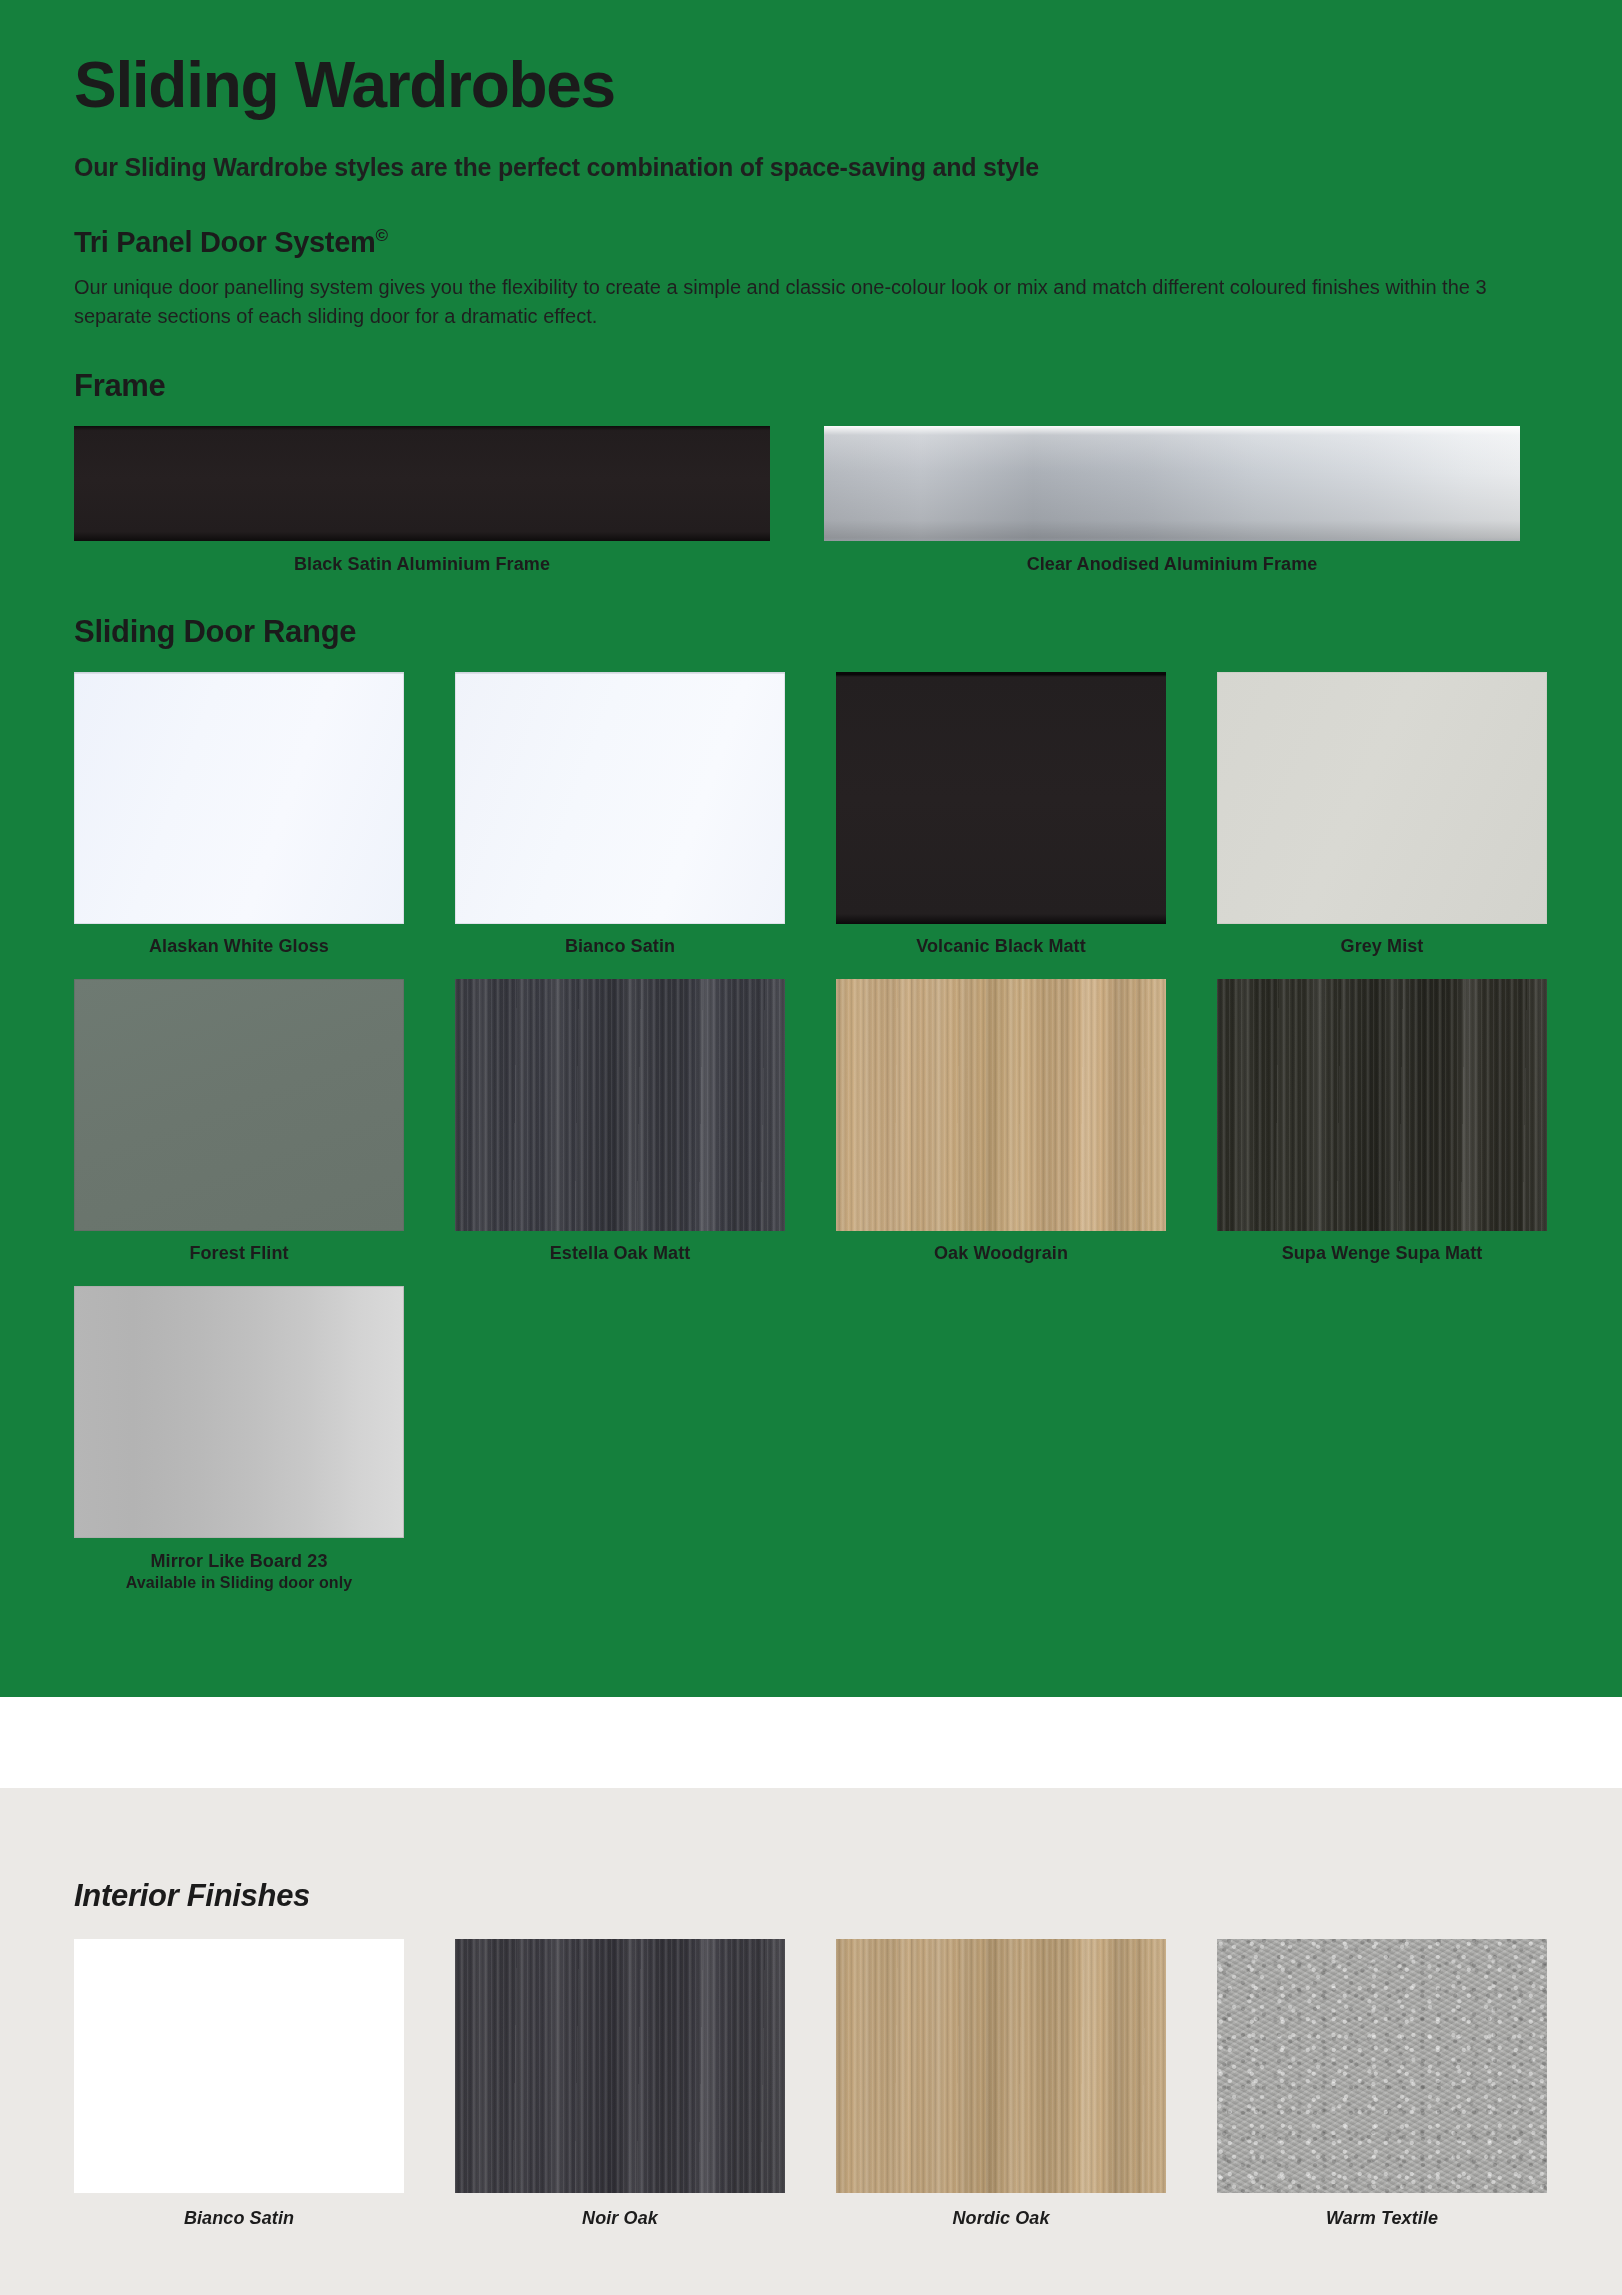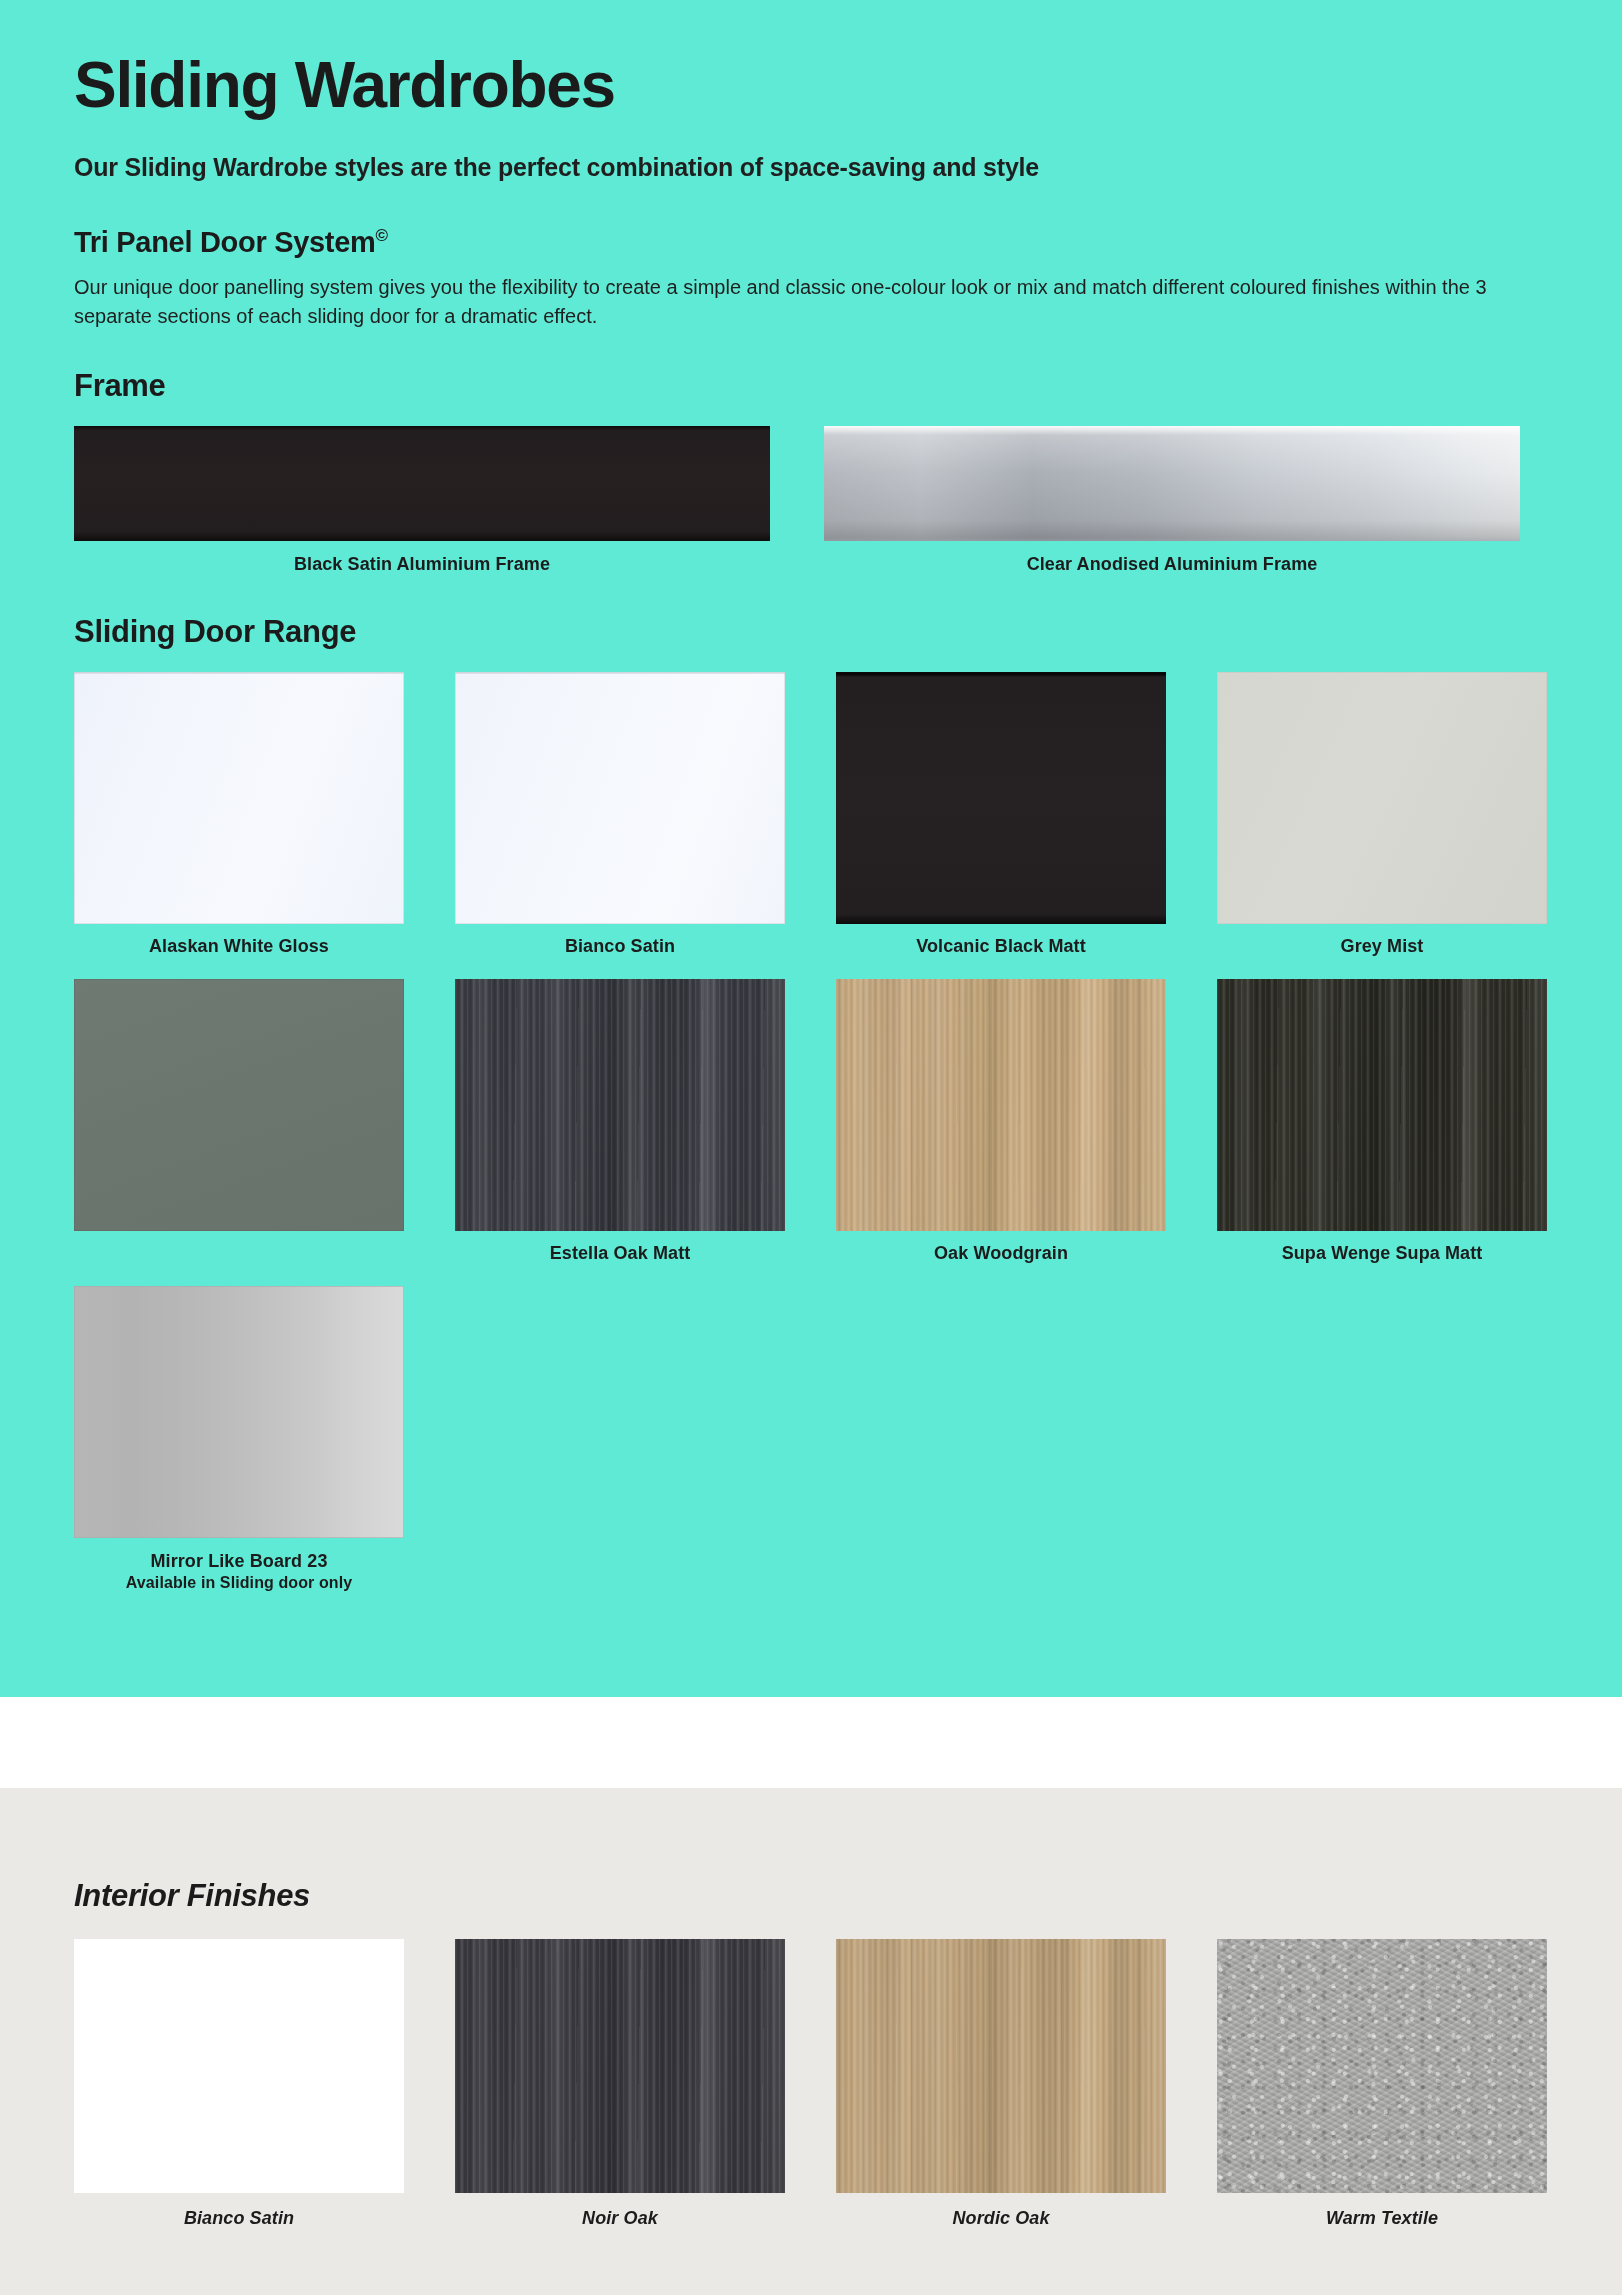--- a/index.html
+++ b/index.html
@@ -16,21 +16,21 @@
     overflow: hidden;
     position: relative;
   }
 
   
   .sheet {
     position: absolute;
     left: 0; top: 0;
     width: 1623px;
     height: 1697px;
-    background: #5eead4;
+    background: #15803d;
   }
 
   .pad { padding: 0 74px; }
 
   .page-title {
     margin: 0;
     padding-top: 52px;
     font-size: 64px;
     line-height: 1.05;
     font-weight: 700;
@@ -342,20 +342,21 @@
         <div class="swatch-caption">Volcanic Black Matt</div>
       </div>
 
       <div class="door-cell">
         <div class="door-swatch fin-greymist"></div>
         <div class="swatch-caption">Grey Mist</div>
       </div>
 
       <div class="door-cell">
         <div class="door-swatch fin-forest"></div>
+        <div class="swatch-caption">Forest Flint</div>
       </div>
 
       <div class="door-cell">
         <div class="door-swatch fin-estella grain"></div>
         <div class="swatch-caption">Estella Oak Matt</div>
       </div>
 
       <div class="door-cell">
         <div class="door-swatch fin-oakwood grain"></div>
         <div class="swatch-caption">Oak Woodgrain</div>

